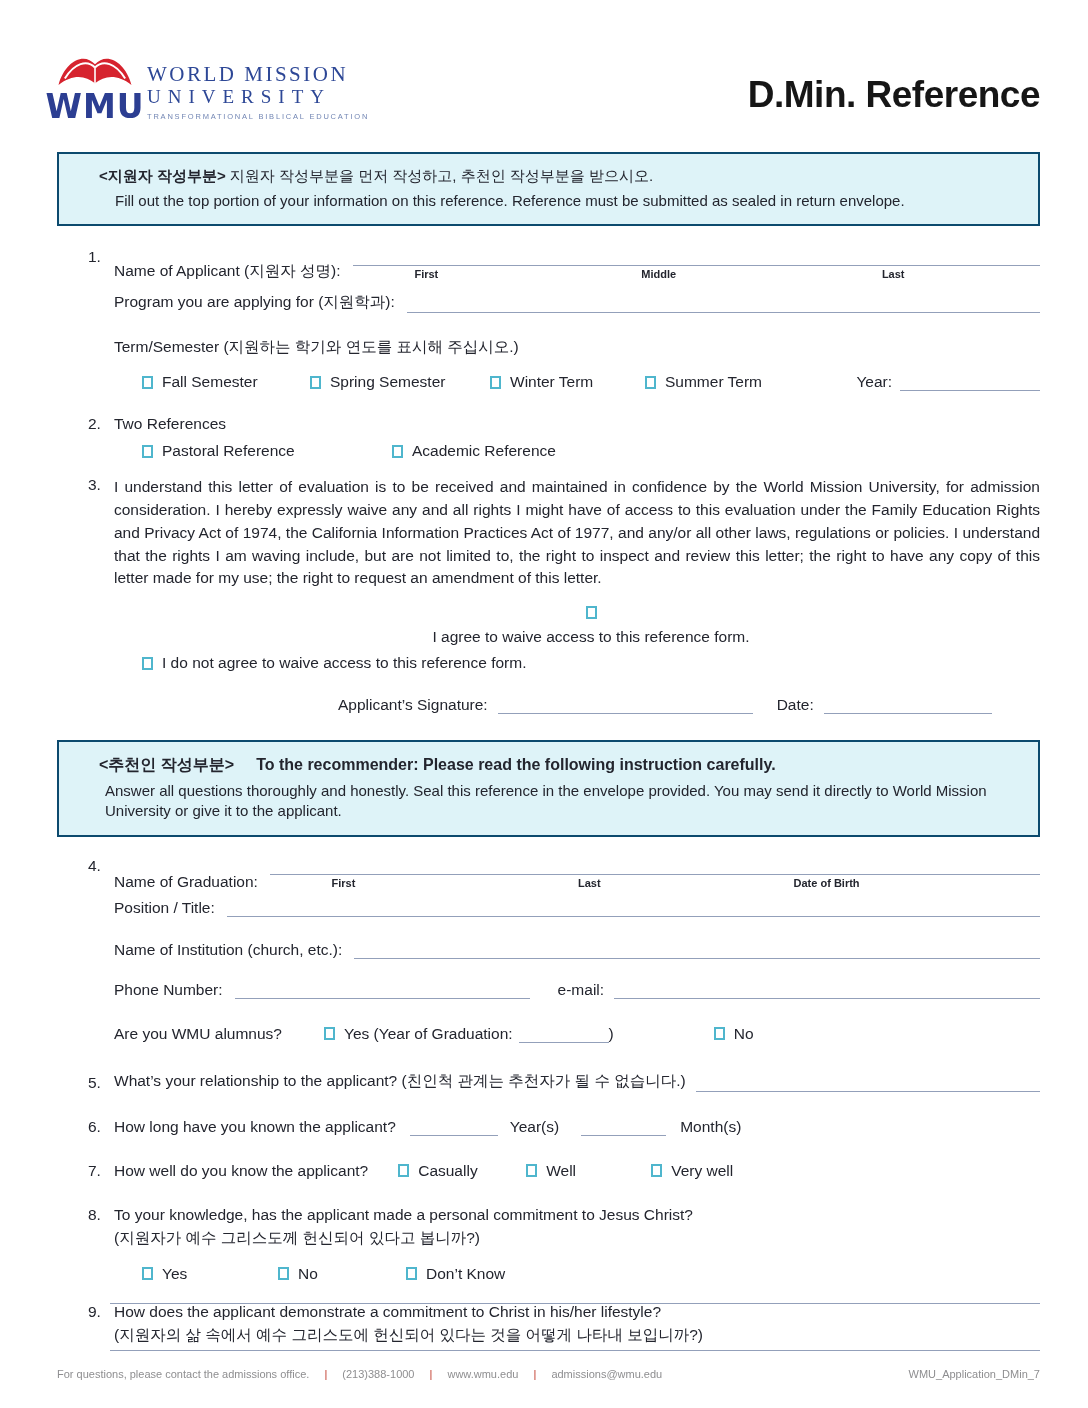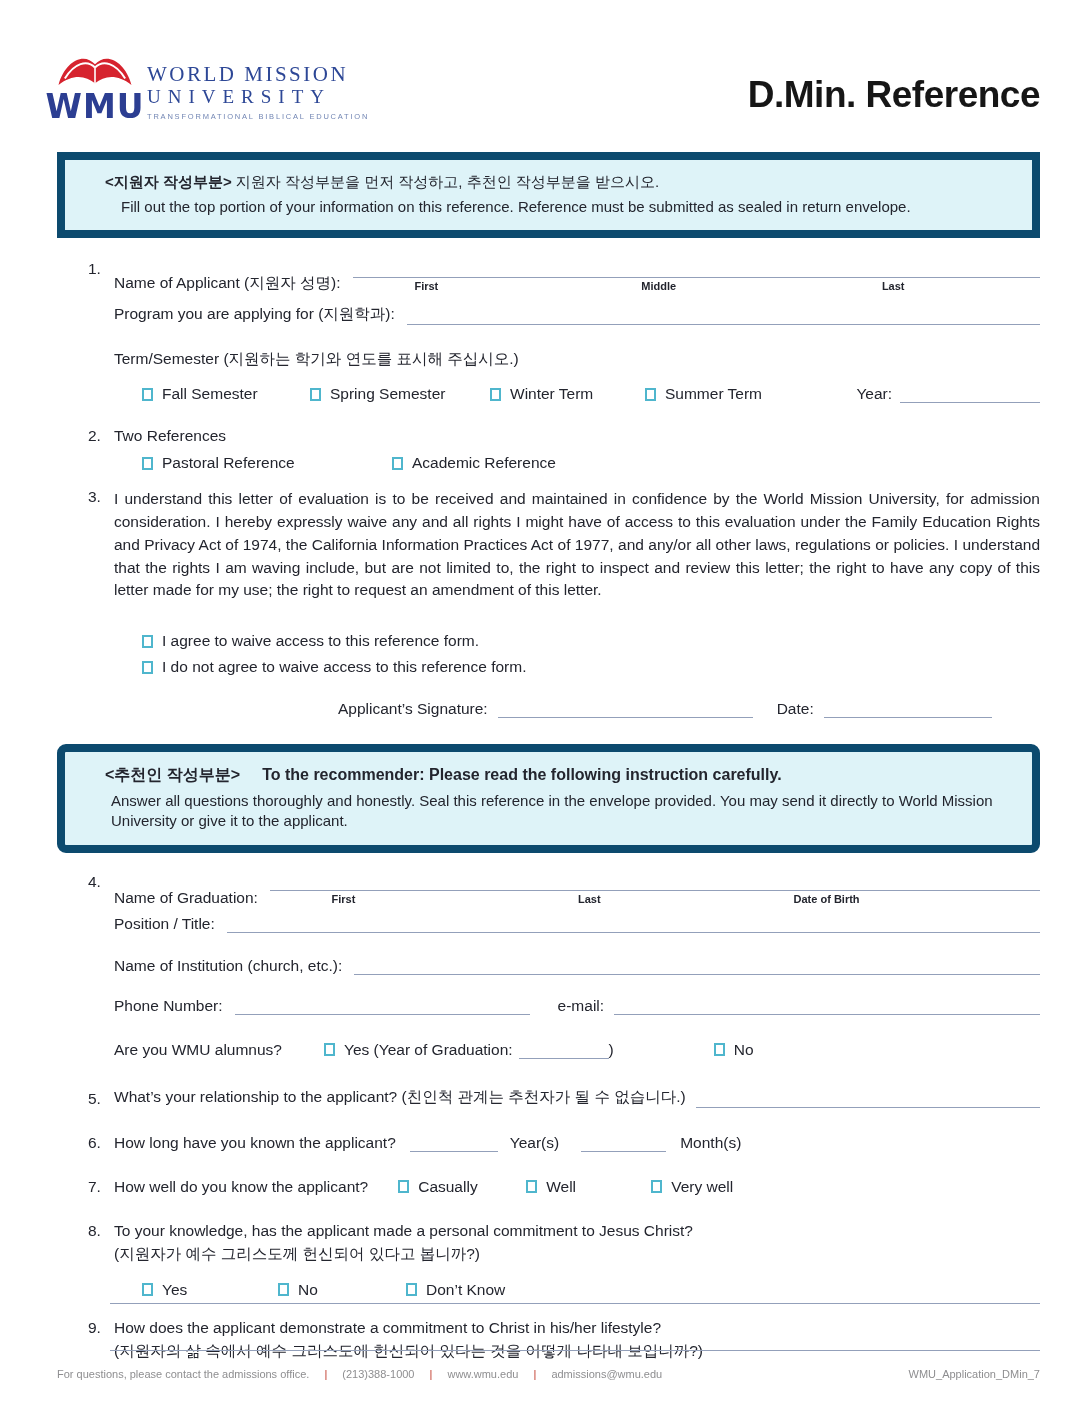--- a/index.html
+++ b/index.html
@@ -15,21 +15,21 @@
   .logo { display:flex; align-items:flex-start; gap:12px; }
   .logo-icon { width:80px; height:76px; display:flex; flex-direction:column; align-items:center; }
   .logo-acronym { font-weight:bold; font-size:33px; letter-spacing:1px; color:#2c3e92; line-height:0.9; margin-top:-4px; font-family:"DejaVu Sans", sans-serif; }
   .logo-text { padding-top:12px; }
   .lt1 { font-family:"Liberation Serif", serif; font-size:21px; letter-spacing:2.5px; color:#2d4796; line-height:1.15; }
   .lt2 { font-family:"Liberation Serif", serif; font-size:19px; letter-spacing:7px; color:#2d4796; line-height:1.2; }
   .lt3 { font-size:7.5px; letter-spacing:1.8px; color:#7286b4; margin-top:3px; }
   .doc-title { font-size:37px; font-weight:bold; color:#161616; margin-top:24px; letter-spacing:-0.5px; }
 
   
-  .info-box { margin:26px 48px 0 57px; background:#def3f8; border:8px solid #0c4a6e; padding:13px 18px 13px 40px; }
+  .info-box { margin:26px 48px 0 57px; background:#def3f8; border:2px solid #0c4a6e; padding:13px 18px 13px 40px; }
   .ib-line1 { font-size:15px; }
   .ib-kr-bold { font-weight:bold; }
   .ib-heading { font-size:17px; font-weight:bold; margin:9px 0 0 8px; }
   .ib-body { font-size:15px; margin:5px 0 0 16px; line-height:1.35; }
   .info-box.rec .ib-heading-row { font-size:16px; font-weight:bold; }
   .info-box.rec .gap { display:inline-block; width:22px; }
   .info-box.rec .ib-body { margin-left:6px; max-width:905px; }
 
   
   .form-body { padding:0 48px 0 88px; }
@@ -144,38 +144,38 @@
             <span>Academic Reference</span>
           </div>
         </div>
       </div>
     </div>
 
     <div class="q" style="margin-top:16px;">
       <div class="qnum">3.</div>
       <div class="grow" style="text-align:justify; line-height:1.47;">I understand this letter of evaluation is to be received and maintained in confidence by the World Mission University, for admission consideration. I hereby expressly waive any and all rights I might have of access to this evaluation under the Family Education Rights and Privacy Act of 1974, the California Information Practices Act of 1977, and any/or all other laws, regulations or policies. I understand that the rights I am waving include, but are not limited to, the right to inspect and review this letter; the right to have any copy of this letter made for my use; the right to request an amendment of this letter.</div>
     </div>
-    <div class="cb-item" style="margin-top:30px; padding-left:54px;">
+    <div class="cb-item" style="margin-top:16px; padding-left:54px;flex-direction:column;">
       <span class="cb"></span>
       <span>I agree to waive access to this reference form.</span>
     </div>
     <div class="cb-item" style="margin-top:8px; padding-left:54px;">
       <span class="cb"></span>
       <span>I do not agree to waive access to this reference form.</span>
     </div>
     <div class="mt-row" style="margin-top:24px; padding-left:250px;">
       <span>Applicant’s Signature:</span>
       <div class="fl" style="width:255px; margin-left:10px;"></div>
       <span style="margin-left:24px;">Date:</span>
       <div class="fl" style="width:168px; margin-left:10px;"></div>
     </div>
 
   </div>
 
-  <div class="info-box rec" style="margin-top:26px;border-radius:9px;">
+  <div class="info-box rec" style="margin-top:26px;">
     <div class="ib-heading-row">
       <span>&lt;추천인 작성부분&gt;</span><span class="gap"></span><span>To the recommender: Please read the following instruction carefully.</span>
     </div>
     <div class="ib-body">Answer all questions thoroughly and honestly. Seal this reference in the envelope provided. You may send it directly to World Mission University or give it to the applicant.</div>
   </div>
 
   <div class="form-body">
 
     <div class="q" style="margin-top:20px;">
       <div class="qnum">4.</div>

